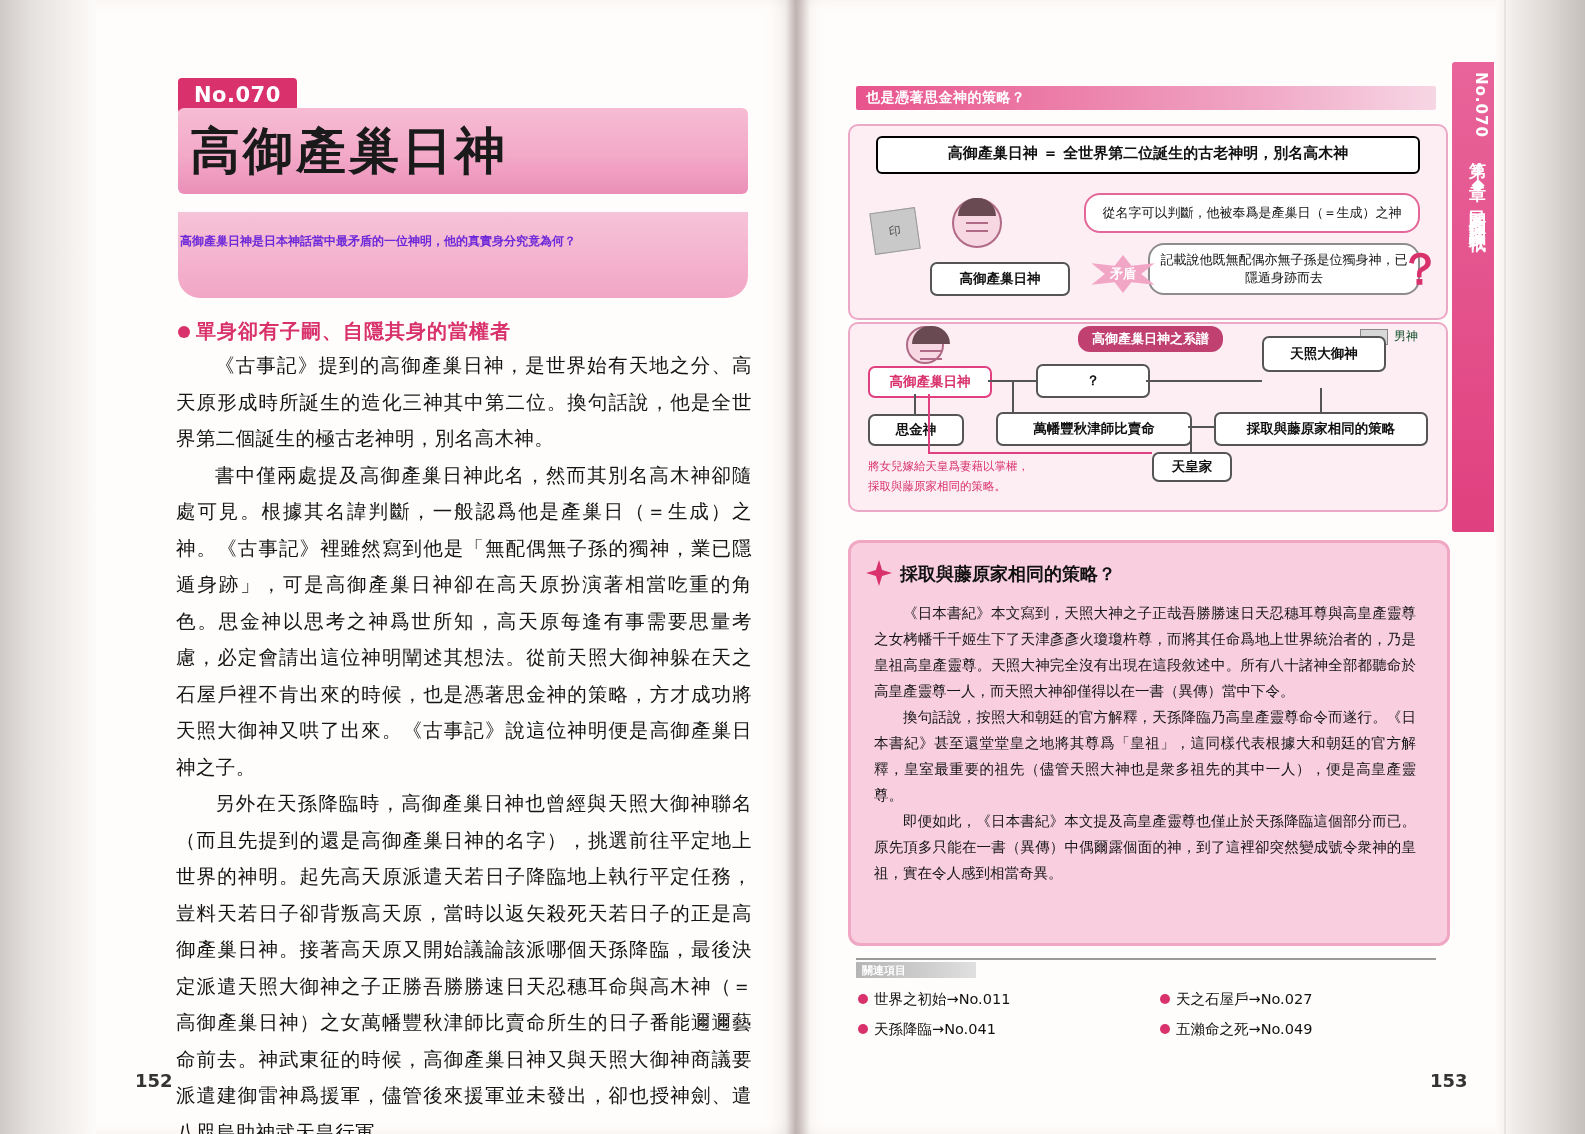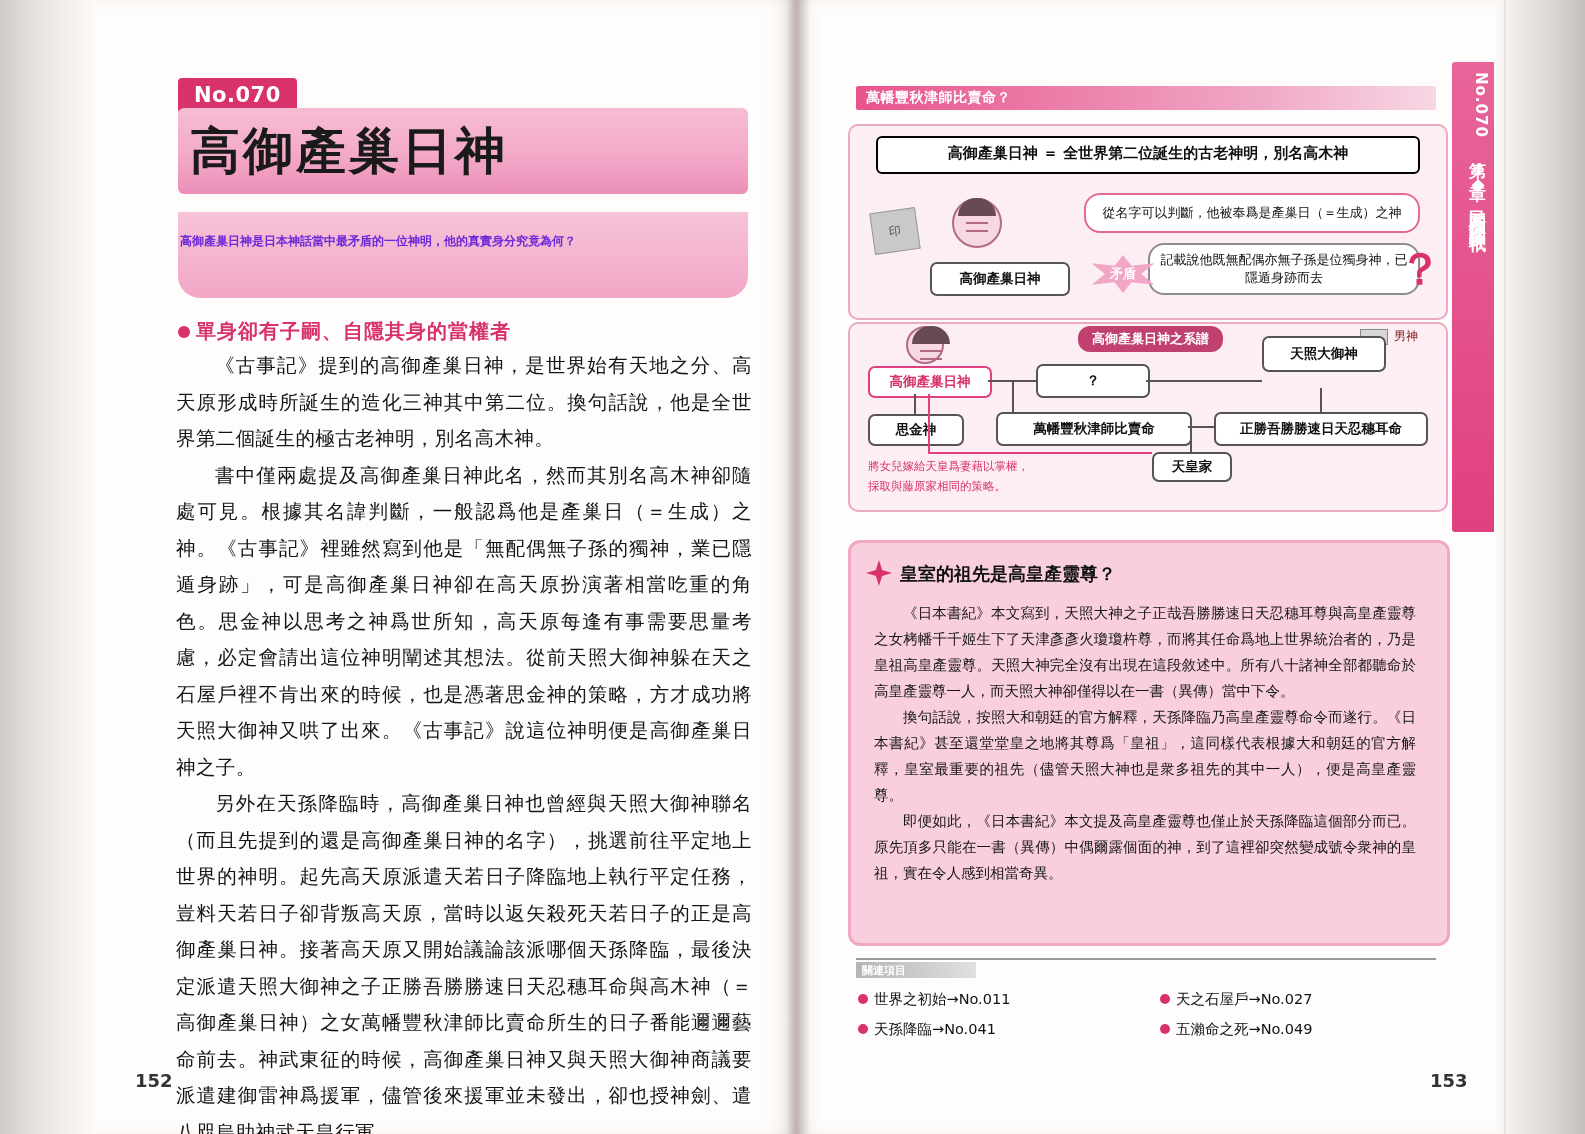--- a/index.html
+++ b/index.html
@@ -75,21 +75,21 @@
      display:flex;align-items:center;justify-content:center;
      clip-path:polygon(50% 0,62% 28%,95% 22%,76% 50%,95% 78%,62% 72%,50% 100%,38% 72%,5% 78%,24% 50%,5% 22%,38% 28%);}
   .face{position:absolute;width:46px;height:46px;border-radius:50%;background:#f7d8e2;border:2px solid #b06a86;}
   .face:before{content:"";position:absolute;left:4px;top:-2px;width:38px;height:18px;border-radius:18px 18px 0 0;background:#6a4a52;}
   .face:after{content:"";position:absolute;left:12px;top:22px;width:22px;height:6px;border-top:2px solid #b06a86;border-bottom:2px solid #b06a86;}
   .stamp{position:absolute;width:44px;height:40px;background:#c9c9c9;border:1px solid #9a9a9a;
      transform:rotate(-8deg);display:flex;align-items:center;justify-content:center;font-size:12px;color:#555;}
 
   .tree-title{position:absolute;background:#c04070;color:#fff;font-size:13px;font-weight:bold;border-radius:12px;
      padding:4px 14px;}
-  .legend{position:absolute;font-size:12px;color:#7f1d1d;display:flex;align-items:center;gap:6px;}
+  .legend{position:absolute;font-size:12px;color:#14532d;display:flex;align-items:center;gap:6px;}
   .legend i{display:inline-block;width:26px;height:14px;background:#d8d8d8;border:1px solid #888;}
   .line{position:absolute;background:#555;}
   .line.pink{background:#e0407f;}
   .note-pink{position:absolute;font-size:11.5px;color:#d8316b;line-height:20px;}
 
   .col-box{position:absolute;left:848px;top:540px;width:596px;height:400px;background:#f9cfdf;
      border:3px solid #efa7c4;border-radius:12px;}
   .col-title{position:absolute;left:900px;top:562px;font-size:18px;font-weight:bold;color:#111;}
   .col-icon{position:absolute;left:866px;top:560px;width:26px;height:26px;background:#d8316b;
      clip-path:polygon(50% 0,62% 38%,100% 50%,62% 62%,50% 100%,38% 62%,0 50%,38% 38%);}
@@ -135,21 +135,21 @@
   <div class="pg-left">152</div>
 
   <div class="page page-right"></div>
   <div class="gutter"></div>
 
   <div class="tab"></div>
   <div class="tab-no">No.070</div>
   <div class="tab-ch">第４章◆民間信仰的諸多神祇</div>
 
   <div class="q-bar">
-    <span>萬幡豐秋津師比賣命？</span>
+    <span>也是憑著思金神的策略？</span>
   </div>
 
   <div class="panel panel-top"></div>
   <div class="eqbox">
     <span>高御產巢日神 ＝ 全世界第二位誕生的古老神明，別名高木神</span>
   </div>
 
   <div class="stamp" style="left:872px;top:210px;">
     <span>印</span>
   </div>
@@ -167,38 +167,38 @@
   <div class="legend" style="left:1360px;top:328px;">
     <i></i>
       <span>男神</span>
   </div>
 
   <div class="node pink" style="left:868px;top:366px;width:120px;height:28px;">高御產巢日神</div>
   <div class="node" style="left:1036px;top:364px;width:110px;height:30px;">？</div>
   <div class="node" style="left:1262px;top:336px;width:120px;height:32px;">天照大御神</div>
   <div class="node" style="left:868px;top:414px;width:92px;height:28px;">思金神</div>
   <div class="node" style="left:996px;top:412px;width:192px;height:30px;">萬幡豐秋津師比賣命</div>
-  <div class="node" style="left:1214px;top:412px;width:210px;height:30px;">正勝吾勝勝速日天忍穗耳命</div>
+  <div class="node" style="left:1214px;top:412px;width:210px;height:30px;">採取與藤原家相同的策略</div>
   <div class="node" style="left:1152px;top:452px;width:76px;height:26px;">天皇家</div>
 
   <div class="line" style="left:988px;top:380px;width:48px;height:2px;"></div>
   <div class="line" style="left:1012px;top:380px;width:2px;height:34px;"></div>
   <div class="line" style="left:914px;top:394px;width:2px;height:20px;"></div>
   <div class="line" style="left:1146px;top:380px;width:116px;height:2px;"></div>
   <div class="line" style="left:1320px;top:388px;width:2px;height:24px;"></div>
   <div class="line" style="left:1188px;top:426px;width:26px;height:2px;"></div>
   <div class="line" style="left:1190px;top:426px;width:2px;height:26px;"></div>
   <div class="line pink" style="left:928px;top:394px;width:2px;height:58px;"></div>
   <div class="line pink" style="left:928px;top:452px;width:224px;height:2px;"></div>
 
   <div class="note-pink" style="left:868px;top:456px;width:168px;">將女兒嫁給天皇爲妻藉以掌權，採取與藤原家相同的策略。</div>
 
   <div class="col-box"></div>
   <div class="col-icon"></div>
-  <div class="col-title">皇室的祖先是高皇產靈尊？</div>
+  <div class="col-title">採取與藤原家相同的策略？</div>
   <div class="col-body">
     <p>《日本書紀》本文寫到，天照大神之子正哉吾勝勝速日天忍穗耳尊與高皇產靈尊之女栲幡千千姬生下了天津彥彥火瓊瓊杵尊，而將其任命爲地上世界統治者的，乃是皇祖高皇產靈尊。天照大神完全沒有出現在這段敘述中。所有八十諸神全部都聽命於高皇產靈尊一人，而天照大神卻僅得以在一書（異傳）當中下令。</p>
     <p>換句話說，按照大和朝廷的官方解釋，天孫降臨乃高皇產靈尊命令而遂行。《日本書紀》甚至還堂堂皇之地將其尊爲「皇祖」，這同樣代表根據大和朝廷的官方解釋，皇室最重要的祖先（儘管天照大神也是衆多祖先的其中一人），便是高皇產靈尊。</p>
     <p>即便如此，《日本書紀》本文提及高皇產靈尊也僅止於天孫降臨這個部分而已。原先頂多只能在一書（異傳）中偶爾露個面的神，到了這裡卻突然變成號令衆神的皇祖，實在令人感到相當奇異。</p>
   </div>
 
   <div class="rel-sep"></div>
   <div class="rel-bar">
     <span>關連項目</span>
   </div>

